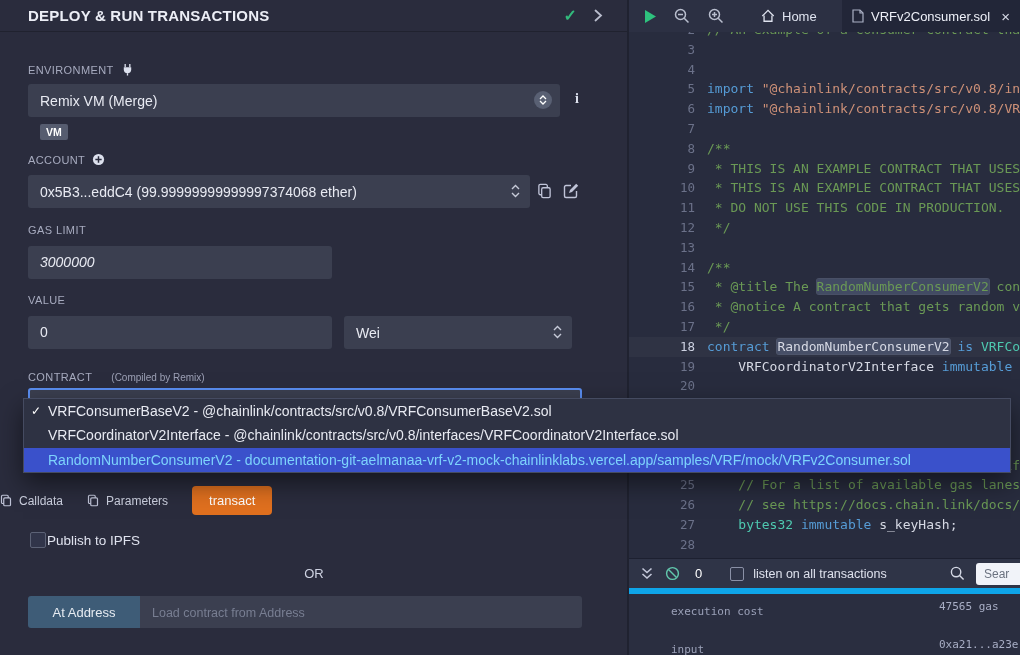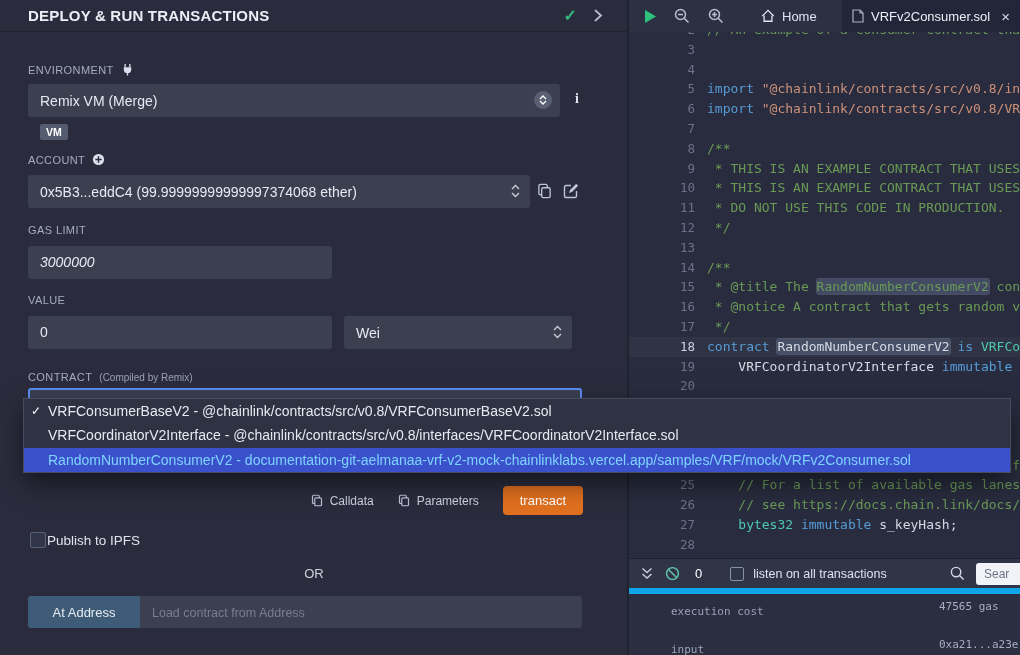--- a/index.html
+++ b/index.html
@@ -11,21 +11,21 @@
   .left-panel { position:absolute; left:0; top:0; width:628px; height:655px;
     background:#2a2c3d; border-right:1px solid #1f2230; }
   .panel-header { position:relative; height:31px; display:flex; align-items:center;
     padding-left:28px; box-shadow:0 1px 0 rgba(0,0,0,.22); }
   .panel-header h1 { font-size:15px; font-weight:700; color:#eceef6; letter-spacing:.2px; }
   .hdr-check { position:absolute; right:50px; top:6px; color:#32ba7c; font-size:16px; font-weight:700; }
   .hdr-chevron { position:absolute; right:24px; top:9px; }
 
   .lbl { position:absolute; left:28px; font-size:11px; letter-spacing:.4px;
     color:#a7abbf; display:flex; align-items:center; gap:7px; }
-  .lbl .sub { font-size:10px; letter-spacing:0; color:#9ca0b5; text-transform:none; }
+  .lbl .sub { font-size:10px; letter-spacing:0; color:#9ca0b5; text-transform:none;margin-left:12px; }
 
   .select,.tinput { position:absolute; background:#3b3f50; border-radius:3px; height:33px;
     color:#e8eaf2; font-size:14px; display:flex; align-items:center; padding:0 12px; }
   input.tinput { border:none; outline:none; display:block; line-height:33px; }
   input.tinput::placeholder { color:#787e92; font-size:12.5px; }
 
   .sel-env { left:28px; top:84px; width:532px; }
   .caret-circle { position:absolute; right:8px; top:7px; width:18px; height:18px;
     border-radius:50%; background:#596073; display:flex; align-items:center; justify-content:center; }
   .info-i { position:absolute; left:575px; top:91px; color:#dde1ee; font-size:14px;
@@ -49,21 +49,21 @@
   
   .contract-dropdown { position:absolute; left:23px; top:398px; width:988px; z-index:30;
     background:#2e3243; border:1px solid #454b61;
     box-shadow:0 10px 24px rgba(0,0,0,.5); }
   .dd-option { height:24.3px; display:flex; align-items:center; padding-left:24px;
     font-size:14px; color:#e8eaf2; position:relative; white-space:nowrap; overflow:hidden; }
   .dd-option .dd-check { position:absolute; left:7px; font-size:12px; color:#fff; }
   .dd-option.selected { background:#3a51cb; color:#7dd3fc; }
 
   .deploy-actions { position:absolute; left:0; top:486px; width:628px; display:flex;
-    justify-content:flex-end; align-items:center; gap:24px; padding-right:45px; }
+    justify-content:flex-start; align-items:center; gap:24px; padding-right:45px; }
   .link-btn { display:flex; gap:7px; align-items:center; color:#cdd1e0; font-size:12px; cursor:pointer; }
   .transact-btn { background:#e0701f; color:#fff; font-size:13px; font-weight:400;
     padding:7px 17px; border-radius:4px; border:none; cursor:pointer; }
 
   .ipfs-row { position:absolute; left:30px; top:532px; display:flex; gap:1px; align-items:center; }
   .checkbox { width:16px; height:16px; border:1px solid #5c6276; border-radius:2px; background:#31354a; }
   .ipfs-row span.txt { font-size:13.5px; color:#dfe2ee; }
 
   .or-text { position:absolute; top:566px; width:628px; text-align:center; color:#cfd3e2; font-size:13px; }
 

